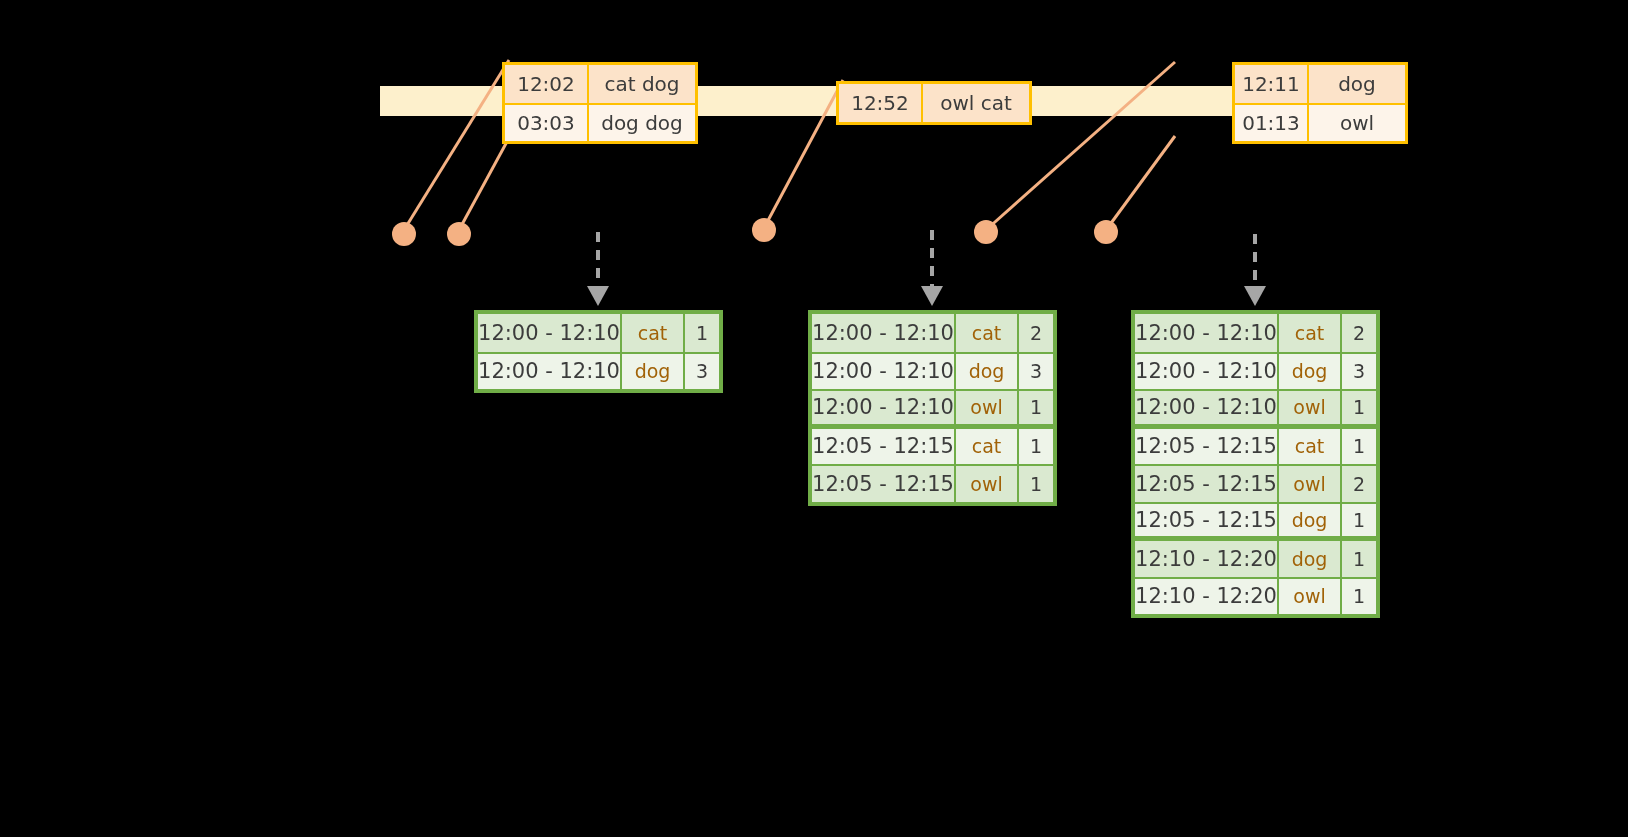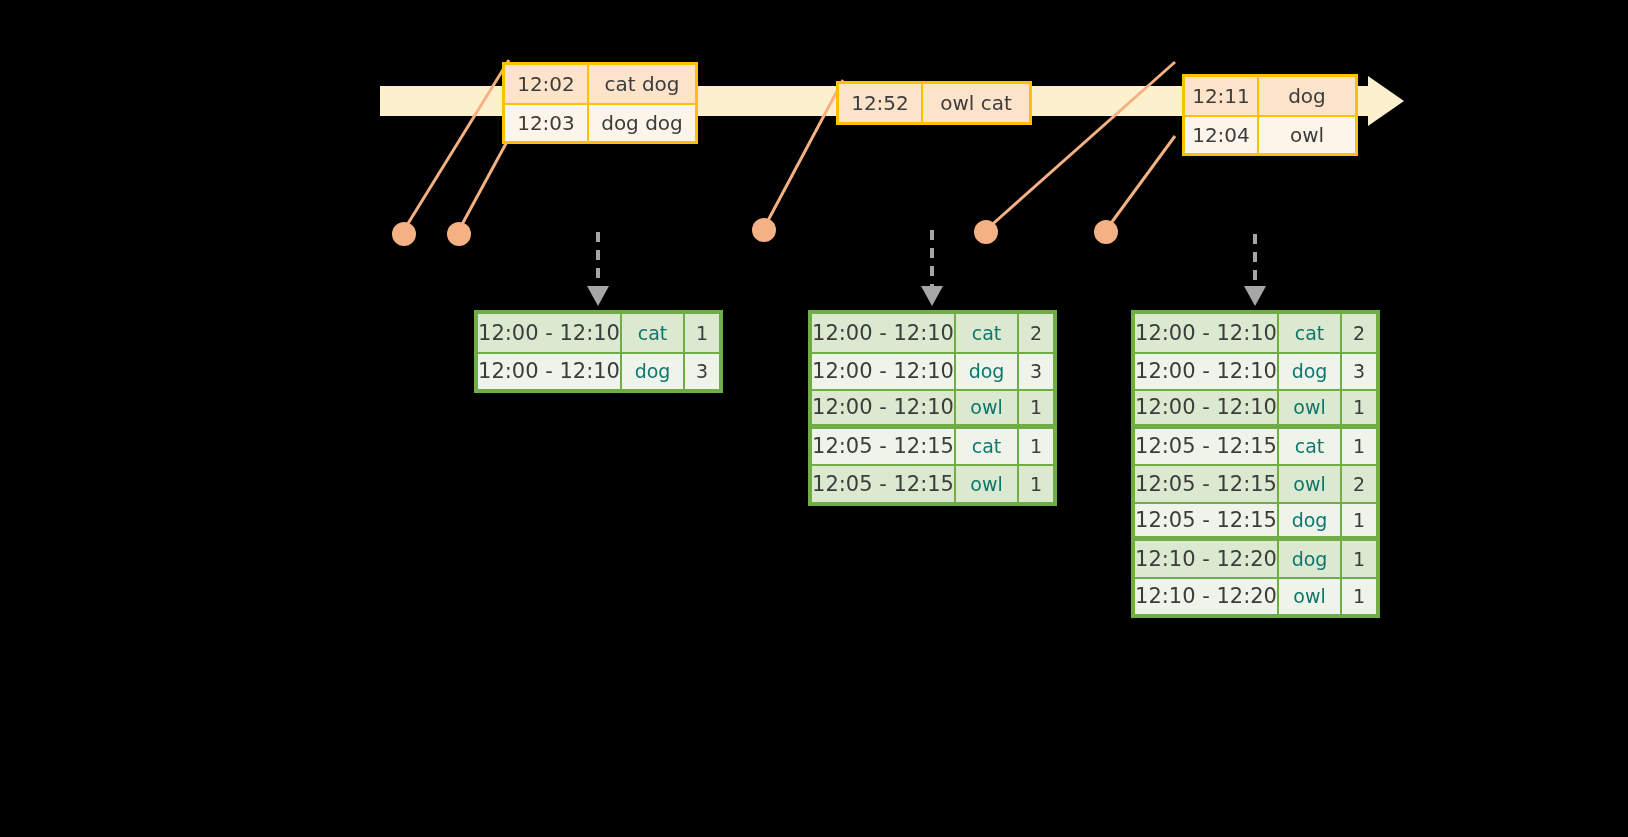--- a/index.html
+++ b/index.html
@@ -70,21 +70,21 @@
   .event-row.shade-a { background: #fce3c9; }
   .event-row.shade-b { background: #fdf4ea; }
 
   
   #event-box-1 { left: 502px; top: 62px; width: 196px; }
   #event-box-1 .ev-time { width: 84px; }
   
   #event-box-2 { left: 836px; top: 81px; width: 196px; }
   #event-box-2 .ev-time { width: 84px; }
   
-  #event-box-3 { left: 1182px; top: 62px; width: 176px; margin-top: 12px; }
+  #event-box-3 { left: 1232px; top: 62px; width: 176px; }
   #event-box-3 .ev-time { width: 74px; }
 
   
   .dot {
     position: absolute;
     width: 24px;
     height: 24px;
     border-radius: 50%;
     background: #f4b183;
   }
@@ -128,21 +128,21 @@
     font-size: 21px;
     color: #3c3c3c;
   }
   .res-key {
     box-sizing: border-box;
     border-right: 2px solid #70ad47;
     display: flex;
     align-items: center;
     justify-content: center;
     font-size: 19px;
-    color: #0f766e;
+    color: #a16207;
   }
   .res-cnt {
     box-sizing: border-box;
     display: flex;
     align-items: center;
     justify-content: center;
     font-size: 19px;
     color: #3c3c3c;
     flex: 1;
   }
@@ -173,39 +173,39 @@
     <line x1="986" y1="230" x2="1175" y2="62" stroke="#f4b183" stroke-width="3"></line>
     <line x1="1106" y1="230" x2="1175" y2="136" stroke="#f4b183" stroke-width="3"></line>
   </svg>
 
   <div class="event-box" id="event-box-1">
     <div class="event-row shade-a">
       <div class="ev-time">12:02</div>
       <div class="ev-val">cat dog</div>
     </div>
     <div class="event-row shade-b">
-      <div class="ev-time">12:03</div>
+      <div class="ev-time">03:03</div>
       <div class="ev-val">dog dog</div>
     </div>
   </div>
 
   <div class="event-box" id="event-box-2">
     <div class="event-row shade-a">
       <div class="ev-time">12:52</div>
       <div class="ev-val">owl cat</div>
     </div>
   </div>
 
   <div class="event-box" id="event-box-3">
     <div class="event-row shade-a">
       <div class="ev-time">12:11</div>
       <div class="ev-val">dog</div>
     </div>
     <div class="event-row shade-b">
-      <div class="ev-time">12:04</div>
+      <div class="ev-time">01:13</div>
       <div class="ev-val">owl</div>
     </div>
   </div>
 
   <div class="dot" style="left:392px;top:222px;"></div>
   <div class="dot" style="left:447px;top:222px;"></div>
   <div class="dot" style="left:752px;top:218px;"></div>
   <div class="dot" style="left:974px;top:220px;"></div>
   <div class="dot" style="left:1094px;top:220px;"></div>
 

